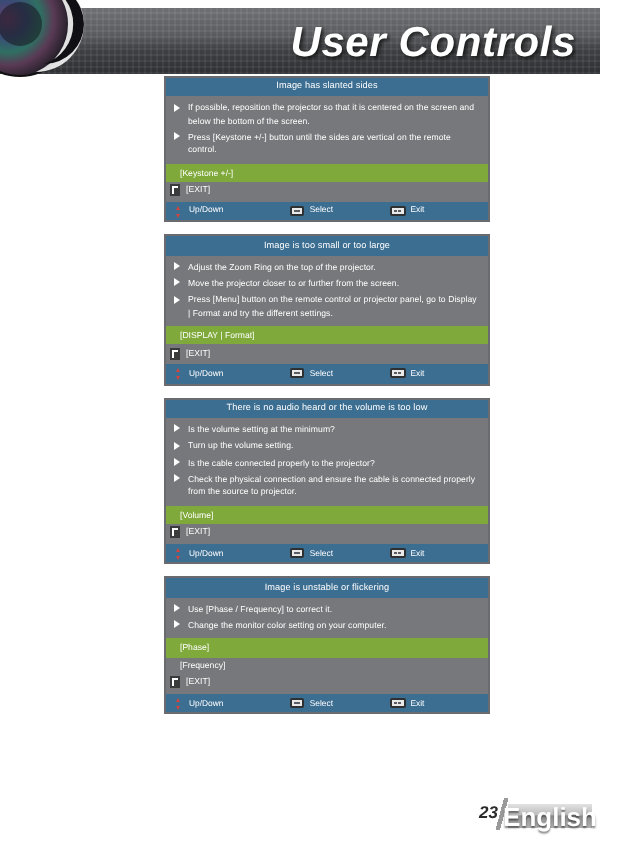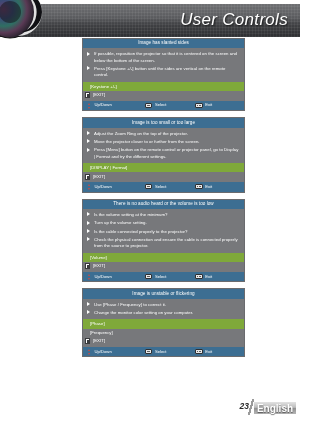--- a/index.html
+++ b/index.html
@@ -18,21 +18,21 @@
     overflow:hidden;
   }
   .header-band::after{
     content:""; position:absolute; inset:0;
     background-image:
       repeating-linear-gradient(0deg, rgba(255,255,255,.055) 0 1px, transparent 1px 3px),
       repeating-linear-gradient(90deg, rgba(255,255,255,.055) 0 1px, transparent 1px 3px);
   }
   .header-title{
     position:absolute; right:12px; top:6px;
-    font-size:17px; font-style:italic; font-weight:normal;
+    font-size:21px; font-style:italic; font-weight:bold;
     color:#ffffff; letter-spacing:.3px;
     text-shadow:1px 1px 2px rgba(0,0,0,.75);
     z-index:3; white-space:nowrap;
   }
 
   
   .lens-art{
     position:absolute; left:-16px; top:-14px; width:72px; height:60px; z-index:4;
   }
 
@@ -151,21 +151,21 @@
     width:10px; height:16px;
     background:linear-gradient(105deg, transparent 0 42%, #9a9a9a 42% 58%, transparent 58% 100%);
   }
   .pg-lang{
     position:absolute; right:4px; bottom:12px;
     width:42px; height:12px;
     background:linear-gradient(180deg,#e2e2e2 0%,#bdbdbd 45%,#8f8f8f 50%,#b5b5b5 100%);
     display:flex; align-items:center; justify-content:center;
   }
   .pg-lang span{
-    font-size:10px; font-weight:bold; color:#ffffff;
+    font-size:13px; font-weight:bold; color:#ffffff;
     text-shadow:0 1px 1px rgba(0,0,0,.5);
   }
 </style>
 </head>
 <body>
 
 <div class="header-band">
   <div class="header-title">User Controls</div>
 </div>
 

